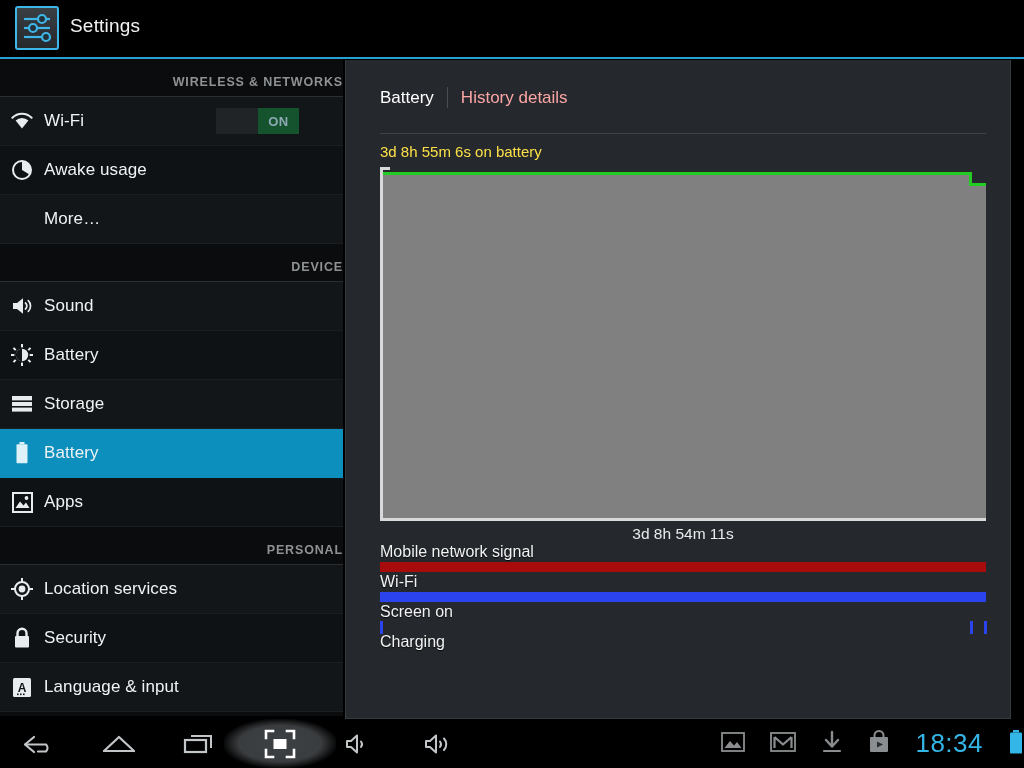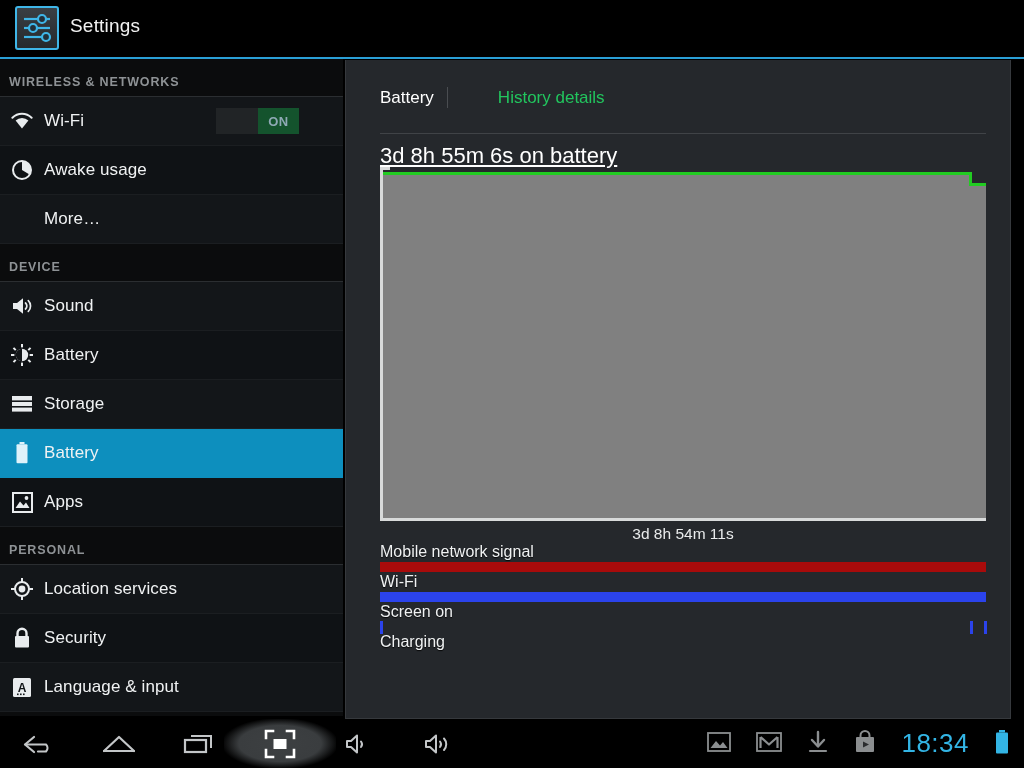--- a/index.html
+++ b/index.html
@@ -26,21 +26,21 @@
     font-size:19px; color:#f2f2f2; letter-spacing:.2px;
   }
   #header-rule {
     position:absolute; left:0; top:57px; width:1024px; height:2px;
     background:#2a9fd6;
   }
 
   
   #sidebar {
     position:absolute; left:0; top:59px; width:343px; height:657px;
-    background:#0b0c0d; overflow:hidden;
+    background:#0b0c0d; overflow:hidden;text-align:right;
   }
   .side-group {
     padding:16px 0 7px 9px;
     font-size:12.5px; font-weight:bold; color:#8e9295;
     letter-spacing:.85px;
     border-bottom:1px solid #2b2e31;
   }
   .side-row {
     position:relative; height:49px;
     border-bottom:1px solid #1b1e21;
@@ -75,28 +75,28 @@
     position:absolute; left:345px; top:60px; width:666px; height:659px;
     background:#25282c; border:1px solid #36393d; border-top:none;
   }
   #tabs {
     position:absolute; left:34px; top:27px;
     display:flex; align-items:center; gap:13px;
     font-size:17px;
   }
   #tab-battery { color:#ffffff; }
   #tab-divider { width:1px; height:21px; background:#4a4d51; }
-  #tab-history { color:#22c55e;margin-left:37px; }
+  #tab-history { color:#fca5a5; }
   #panel-rule {
     position:absolute; left:34px; top:73px; width:606px; height:1px;
     background:#404347;
   }
   #battery-duration {
     position:absolute; left:34px; top:83px;
-    font-size:22px; color:#ffffff;text-decoration:underline;
+    font-size:15px; color:#fde047;
   }
 
   
   #battery-chart {
     position:absolute; left:34px; top:107px; width:606px; height:354px;
   }
   #chart-axis {
     position:absolute; left:0; top:0; width:3px; height:354px;
     background:#d8dada;
   }
@@ -144,21 +144,21 @@
     position:absolute; top:0; height:49px;
     display:flex; align-items:center; justify-content:center;
     color:#c3c6c8;
   }
   #nav-screenshot-hl {
     position:absolute; left:224px; top:0; width:112px; height:49px;
     background:radial-gradient(ellipse at center, #3d4042 0%, #3a3d3f 52%, rgba(0,0,0,0) 74%);
   }
   #status-right {
     position:absolute; right:0; top:0; height:49px;
-    display:flex; align-items:center; gap:25px; padding-right:14px;
+    display:flex; align-items:center; gap:25px; 
     color:#8b8e90;
   }
   #clock {
     font-size:26px; color:#33b5e5; letter-spacing:.5px;
   }
 </style>
 </head>
 <body>
 
 <div id="app-header">

